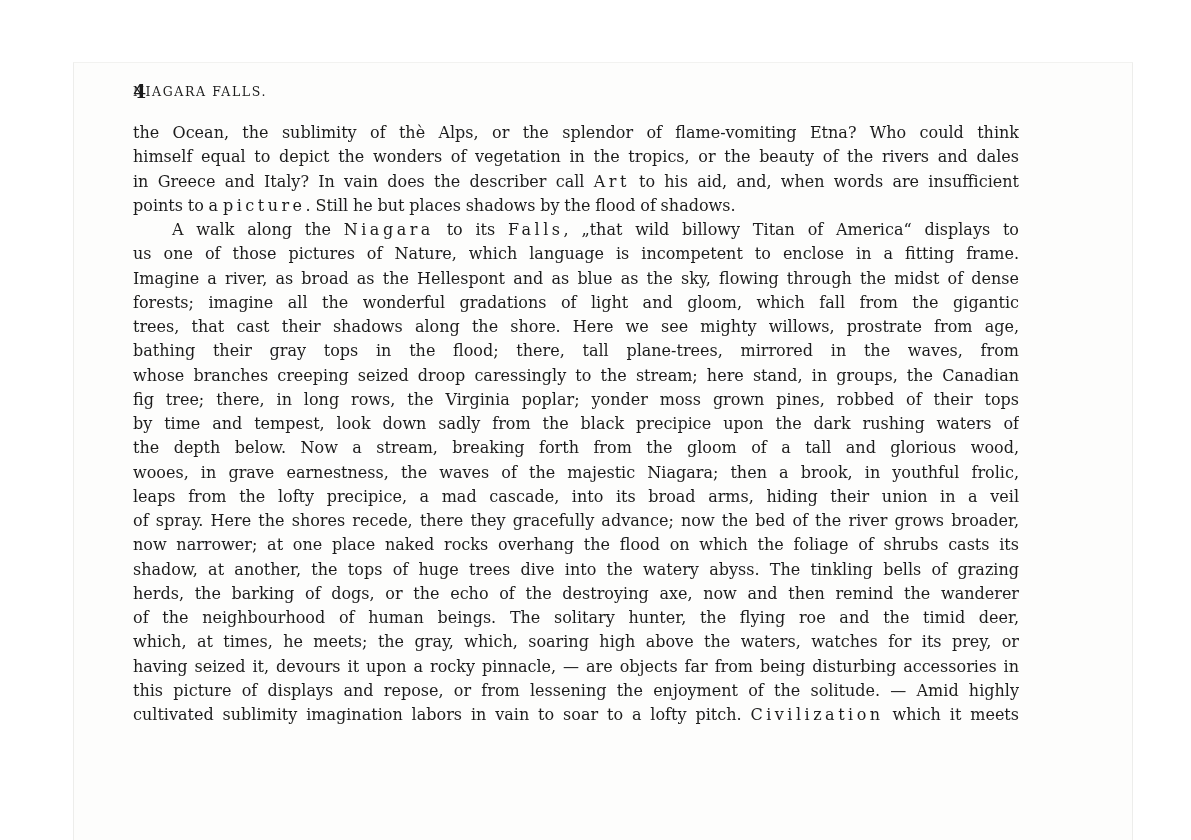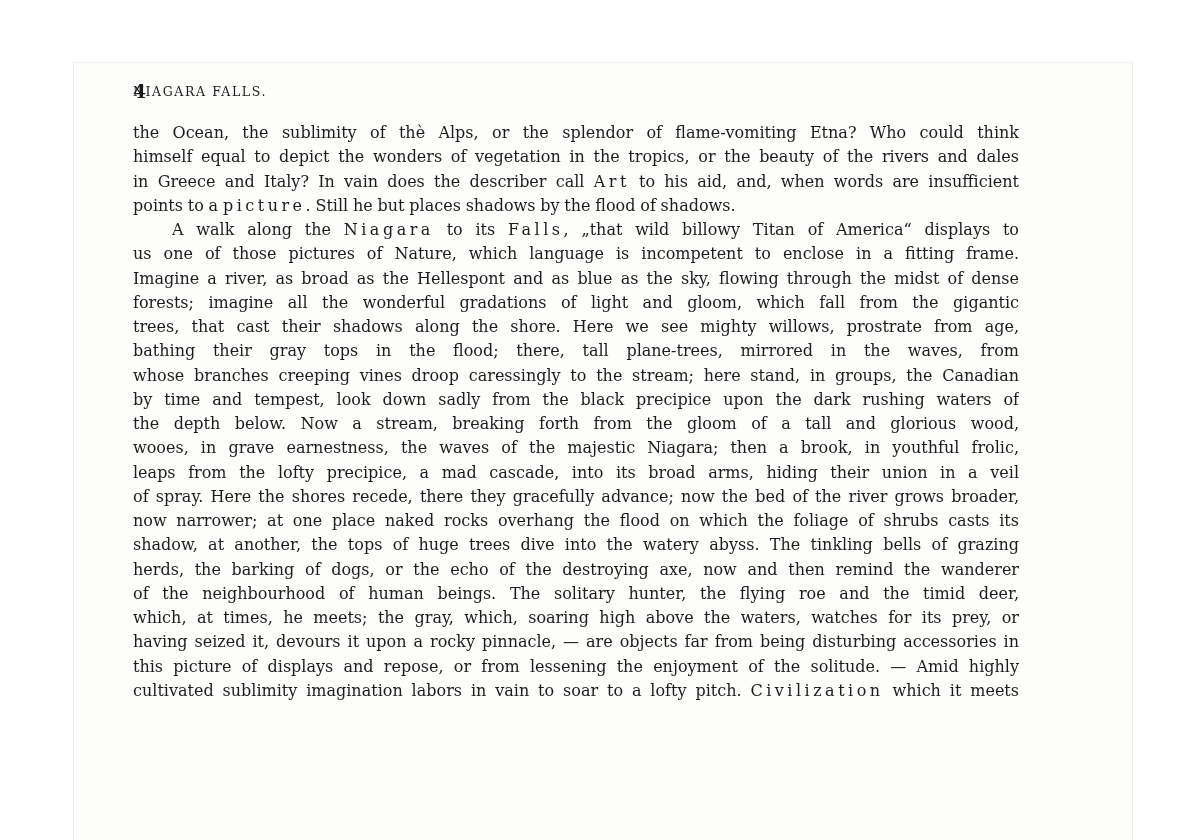--- a/index.html
+++ b/index.html
@@ -72,21 +72,22 @@
       <div class="line"><span>the Ocean, the sublimity of thè Alps, or the splendor of flame-vomiting Etna?  Who could think</span></div>
       <div class="line"><span>himself equal to depict the wonders of vegetation in the tropics, or the beauty of the rivers and dales</span></div>
       <div class="line"><span>in Greece and Italy?  In vain does the describer call </span><span class="sp">Art</span><span> to his aid, and, when words are insufficient</span></div>
       <div class="line no-stretch"><span>points to a </span><span class="sp">picture</span><span>.  Still he but places shadows by the flood of shadows.</span></div>
       <div class="line indent"><span>A walk along the </span><span class="sp">Niagara</span><span> to its </span><span class="sp">Falls</span><span>, „that wild billowy Titan of America“ displays to</span></div>
       <div class="line"><span>us one of those pictures of Nature, which language is incompetent to enclose in a fitting frame.</span></div>
       <div class="line"><span>Imagine a river, as broad as the Hellespont and as blue as the sky, flowing through the midst of dense</span></div>
       <div class="line"><span>forests; imagine all the wonderful gradations of light and gloom, which fall from the gigantic</span></div>
       <div class="line"><span>trees, that cast their shadows along the shore.  Here we see mighty willows, prostrate from age,</span></div>
       <div class="line"><span>bathing their gray tops in the flood; there, tall plane-trees, mirrored in the waves, from</span></div>
-      <div class="line"><span>whose branches creeping vines droop caressingly to the stream; here stand, in groups, the Canadian</span></div>
+      <div class="line"><span>whose branches creeping seized droop caressingly to the stream; here stand, in groups, the Canadian</span></div>
+      <div class="line"><span>fig tree; there, in long rows, the Virginia poplar;  yonder moss grown pines, robbed of their tops</span></div>
       <div class="line"><span>by time and tempest, look down sadly from the black precipice upon the dark rushing waters of</span></div>
       <div class="line"><span>the depth below.  Now a stream, breaking forth from the gloom of a tall and glorious wood,</span></div>
       <div class="line"><span>wooes, in grave earnestness, the waves of the majestic Niagara; then a brook, in youthful frolic,</span></div>
       <div class="line"><span>leaps from the lofty precipice, a mad cascade, into its broad arms, hiding their union in a veil</span></div>
       <div class="line"><span>of spray.  Here the shores recede, there they gracefully advance; now the bed of the river grows broader,</span></div>
       <div class="line"><span>now narrower; at one place naked rocks overhang the flood on which the foliage of shrubs casts its</span></div>
       <div class="line"><span>shadow, at another, the tops of huge trees dive into the watery abyss.  The tinkling bells of grazing</span></div>
       <div class="line"><span>herds, the barking of dogs, or the echo of the destroying axe, now and then remind the wanderer</span></div>
       <div class="line"><span>of the neighbourhood of human beings.  The solitary hunter, the flying roe and the timid deer,</span></div>
       <div class="line"><span>which, at times, he meets; the gray, which, soaring high above the waters, watches for its prey,  or</span></div>

